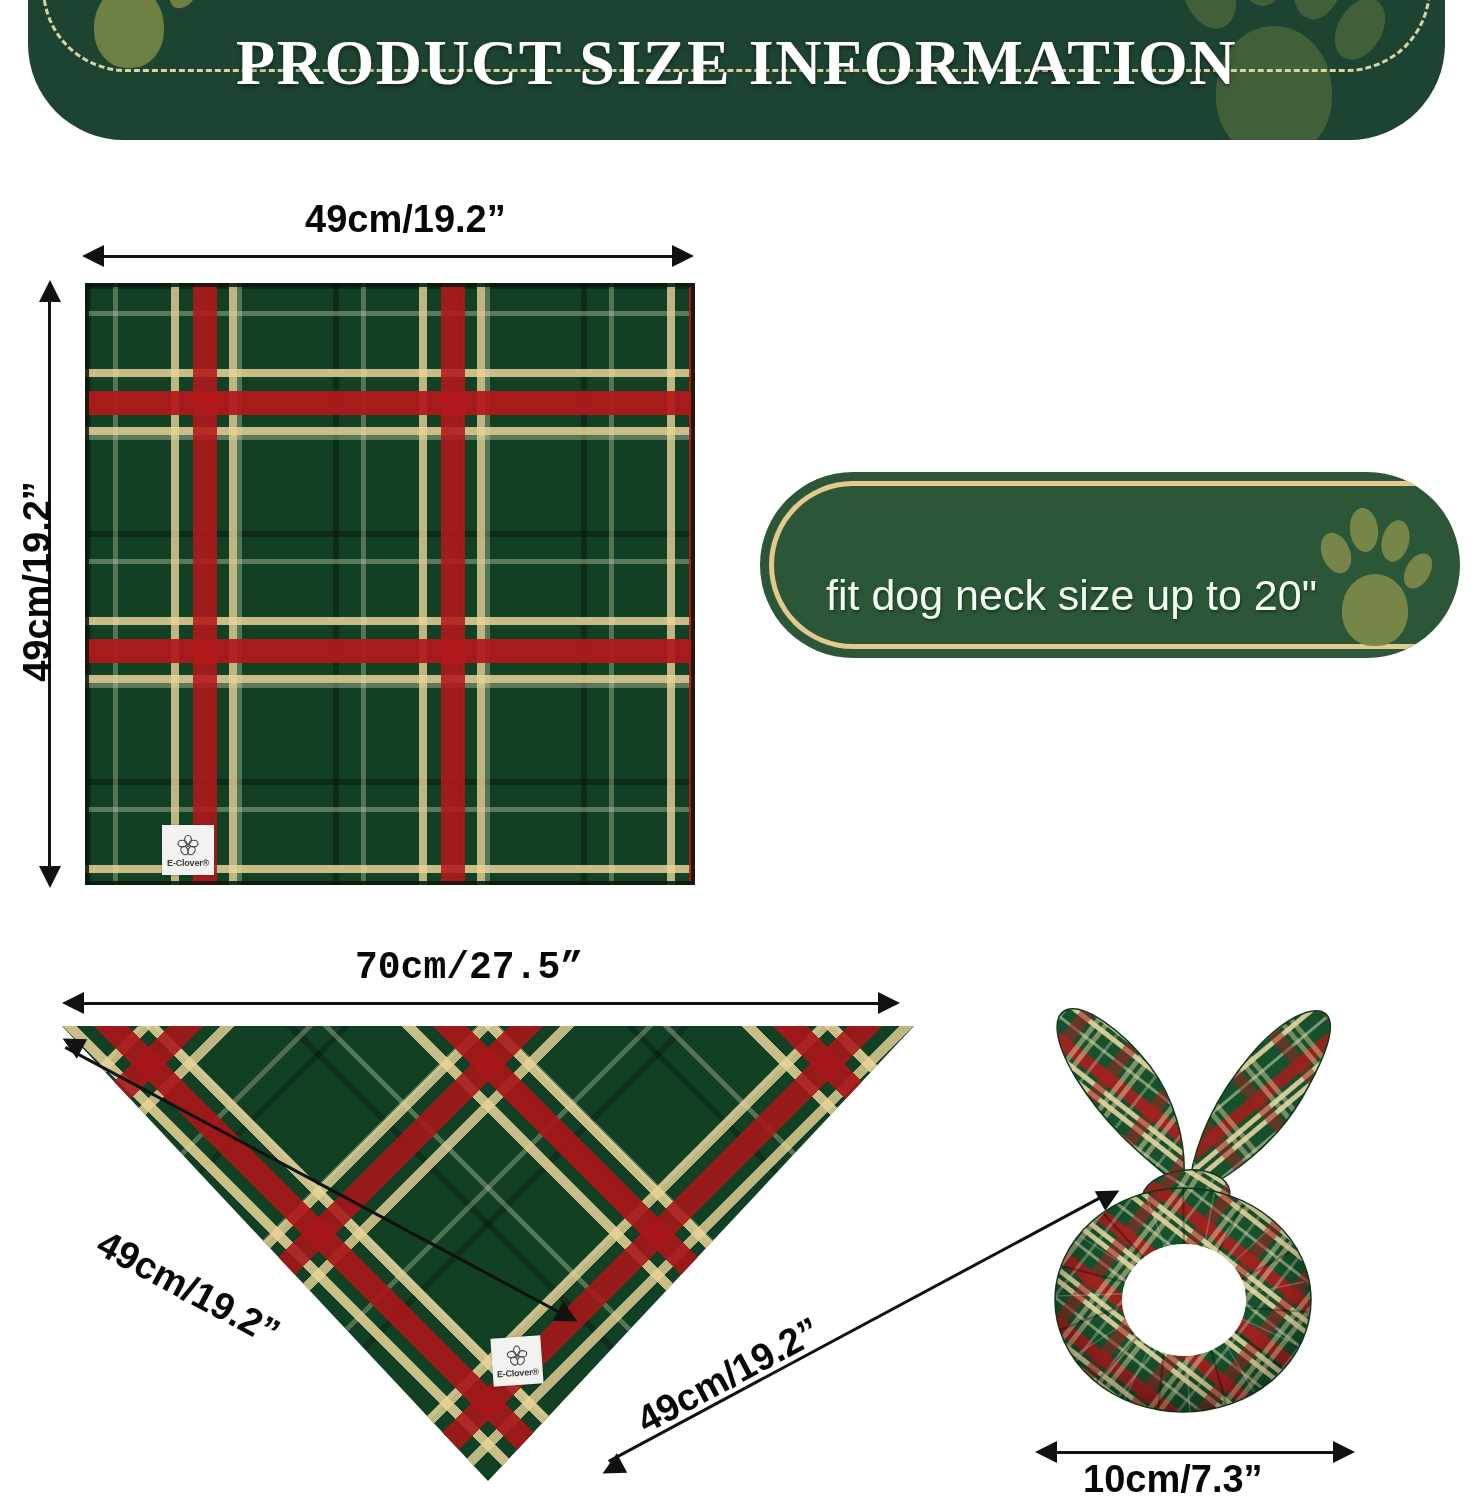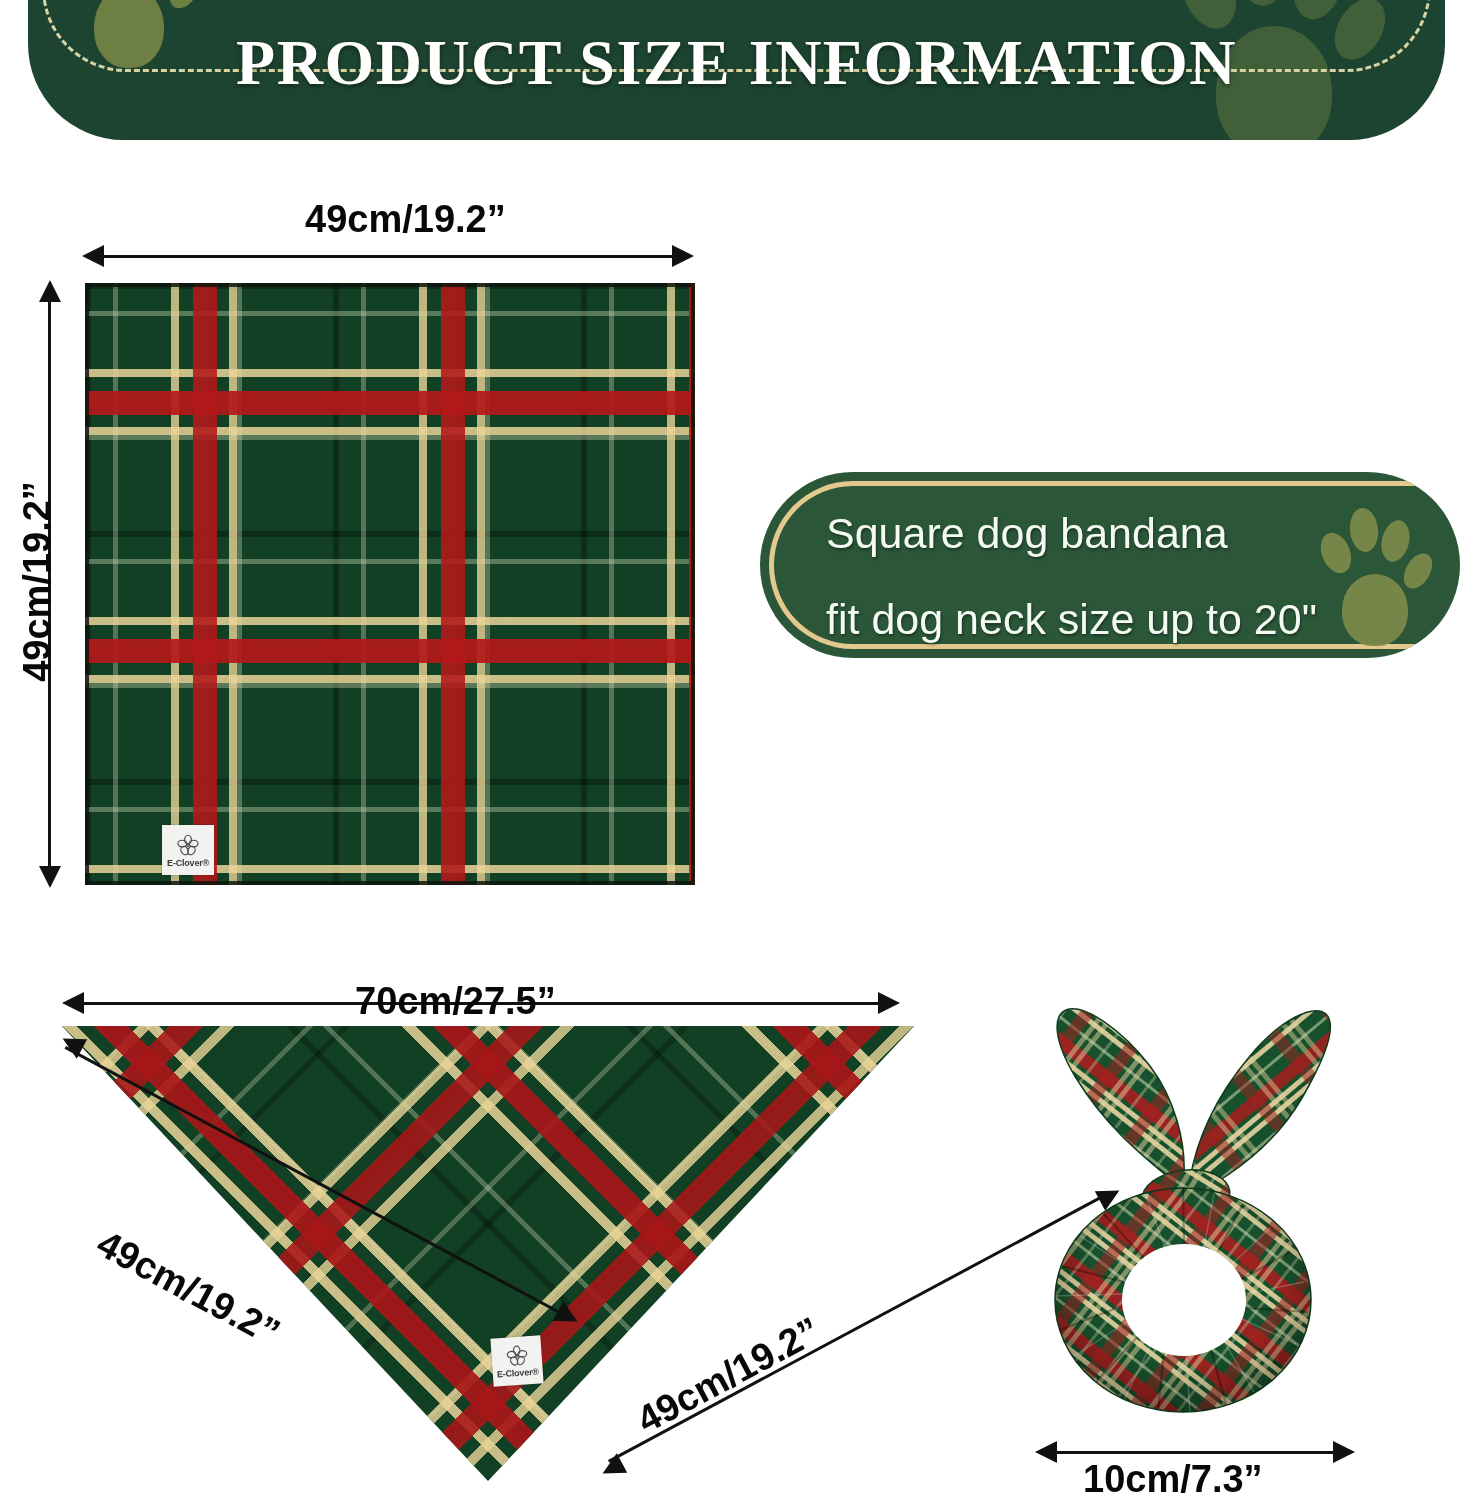--- a/index.html
+++ b/index.html
@@ -329,28 +329,27 @@
     <div class="paw" style="left:556px; top:36px; width:120px; height:132px; color:#7b8a49; opacity:0.95; z-index:1;">
       <div class="pad" style="left:6px;  top:24px; width:28px; height:42px; transform:rotate(-22deg);"></div>
       <div class="pad" style="left:34px; top:0px;  width:28px; height:44px; transform:rotate(-6deg);"></div>
       <div class="pad" style="left:66px; top:12px; width:27px; height:42px; transform:rotate(14deg);"></div>
       <div class="pad" style="left:90px; top:44px; width:24px; height:38px; transform:rotate(30deg);"></div>
       <div class="pad" style="left:26px; top:66px; width:66px; height:72px; border-radius:50% 50% 46% 46%;"></div>
     </div>
 
     <div class="callout-inner"></div>
 
-    <div class="callout-text">Square dog bandana</div>
-    <div class="callout-text" style="top:92px;margin-top:24px;">fit dog neck size up to 20"</div>
+    <div class="callout-text" style="top:92px;">fit dog neck size up to 20"</div>
   </div>
 
   <div class="dim-line-h" style="left:82px; top:1002px; width:800px;"></div>
   <div class="arrow arrow-left" style="left:62px; top:992px;"></div>
   <div class="arrow arrow-right" style="left:878px; top:992px;"></div>
-  <div class="dim-label" style="left:355px; top:980px; font-size:38px;">70cm/27.5”</div>
+  <div class="dim-label" style="left:355px; top:946px; font-size:38px;font-family:Liberation Mono, monospace;">70cm/27.5”</div>
 
   <div class="plaid-tri" style="left:62px; top:1026px; width:852px; height:455px;">
   </div>
 
   <div class="brand-tag" style="left:492px; top:1337px; width:50px; height:48px; transform:rotate(-4deg);">
     <svg width="25" height="25" viewBox="0 0 24 24" style="display:block;">
       <g fill="none" stroke="#4a4a4a" stroke-width="1.1">
         <ellipse cx="12" cy="6.2" rx="3.1" ry="4.1"></ellipse>
         <ellipse cx="17.2" cy="9.8" rx="4.1" ry="3.1"></ellipse>
         <ellipse cx="15.2" cy="16.2" rx="3.1" ry="4.1" transform="rotate(30 15.2 16.2)"></ellipse>

